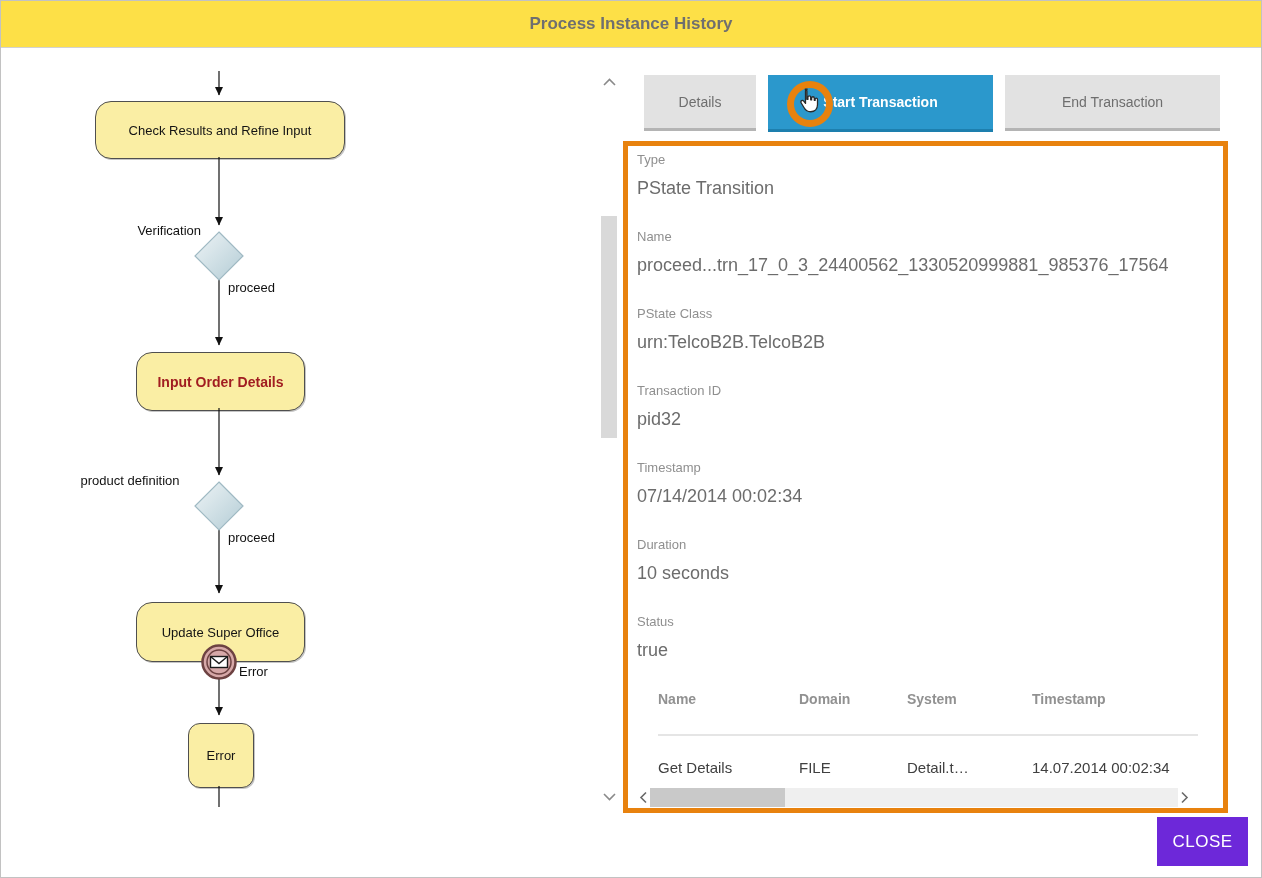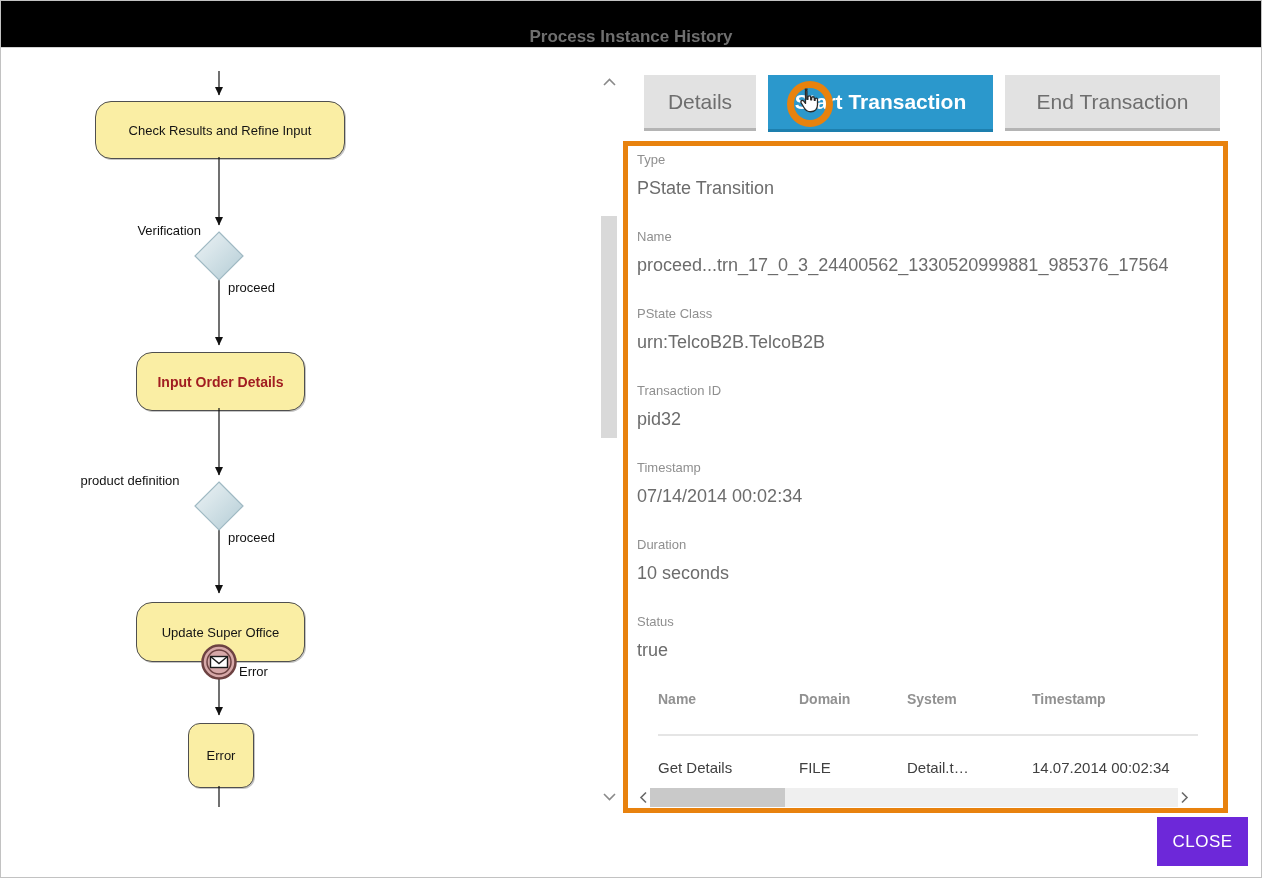--- a/index.html
+++ b/index.html
@@ -1,19 +1,19 @@
 <!DOCTYPE html>
 <html><head>
 <meta charset="utf-8">
 <style>
   html,body{margin:0;padding:0;background:#ffffff;font-family:"Liberation Sans", sans-serif;}
   .dialog{position:relative;width:1262px;height:878px;box-sizing:border-box;border:1px solid #c2c2c2;background:#fff;overflow:hidden;}
 
   
-  .titlebar{position:absolute;left:0;top:0;width:100%;height:47px;background:#000000;border-bottom:1px solid #d2d2d2;display:flex;align-items:flex-end;justify-content:center;box-sizing:border-box;}
+  .titlebar{position:absolute;left:0;top:0;width:100%;height:47px;background:#fde047;border-bottom:1px solid #d2d2d2;display:flex;align-items:center;justify-content:center;box-sizing:border-box;}
   .titlebar .title{font-size:17px;font-weight:bold;color:#6f6f6f;}
 
   
   .flow-svg{position:absolute;left:0;top:0;z-index:3;pointer-events:none;}
   .flow-box{position:absolute;background:#faeea4;border:1px solid #4f4f4f;border-radius:16px;display:flex;align-items:center;justify-content:center;font-size:13px;color:#141414;box-shadow:1px 1px 0 rgba(110,110,110,.4);z-index:2;text-align:center;}
   #node-check{left:94px;top:100px;width:248px;height:56px;}
   #node-input{left:135px;top:351px;width:167px;height:57px;}
   #node-input .box-label{font-weight:bold;color:#a11d21;font-size:14px;}
   #node-update{left:135px;top:601px;width:167px;height:58px;}
   #node-error{left:187px;top:722px;width:64px;height:63px;border-radius:12px;}
@@ -25,21 +25,21 @@
   #lbl-boundary-error{left:238px;top:663px;}
 
   
   .vscroll{position:absolute;left:599px;top:68px;width:19px;height:740px;z-index:4;}
   .vscroll .chev{position:absolute;left:3px;}
   .vscroll .chev.up{top:4px;}
   .vscroll .chev.down{bottom:4px;}
   .vscroll .thumb{position:absolute;left:1px;top:147px;width:16px;height:222px;background:#d9d9d9;}
 
   
-  .tab{position:absolute;top:74px;display:flex;align-items:center;justify-content:center;font-size:21px;box-sizing:border-box;cursor:pointer;z-index:4;}
+  .tab{position:absolute;top:74px;display:flex;align-items:center;justify-content:center;font-size:14px;box-sizing:border-box;cursor:pointer;z-index:4;}
   .tab.inactive{background:#e2e2e2;color:#6e6e6e;border-bottom:3px solid #b4b4b4;height:56px;}
   .tab.active{background:#2b98cc;color:#ffffff;font-weight:bold;border-bottom:3px solid #1d7fae;height:57px;}
   #tab-details{left:643px;width:112px;}
   #tab-start{left:767px;width:225px;}
   #tab-end{left:1004px;width:215px;}
 
   
   .panel{position:absolute;left:622px;top:140px;width:605px;height:672px;box-sizing:border-box;border:5px solid #e8820e;background:#fff;overflow:hidden;z-index:5;}
   .fields{padding:6px 0 0 9px;}
   .field{margin-bottom:29px;}

